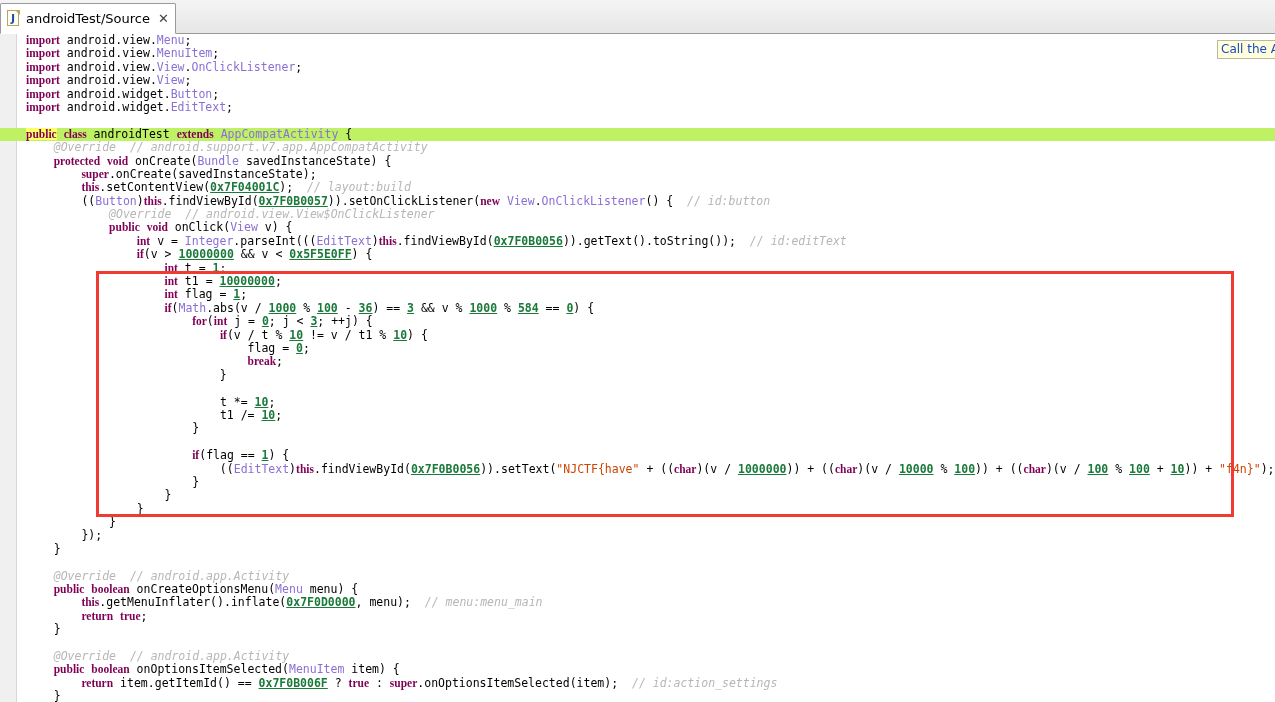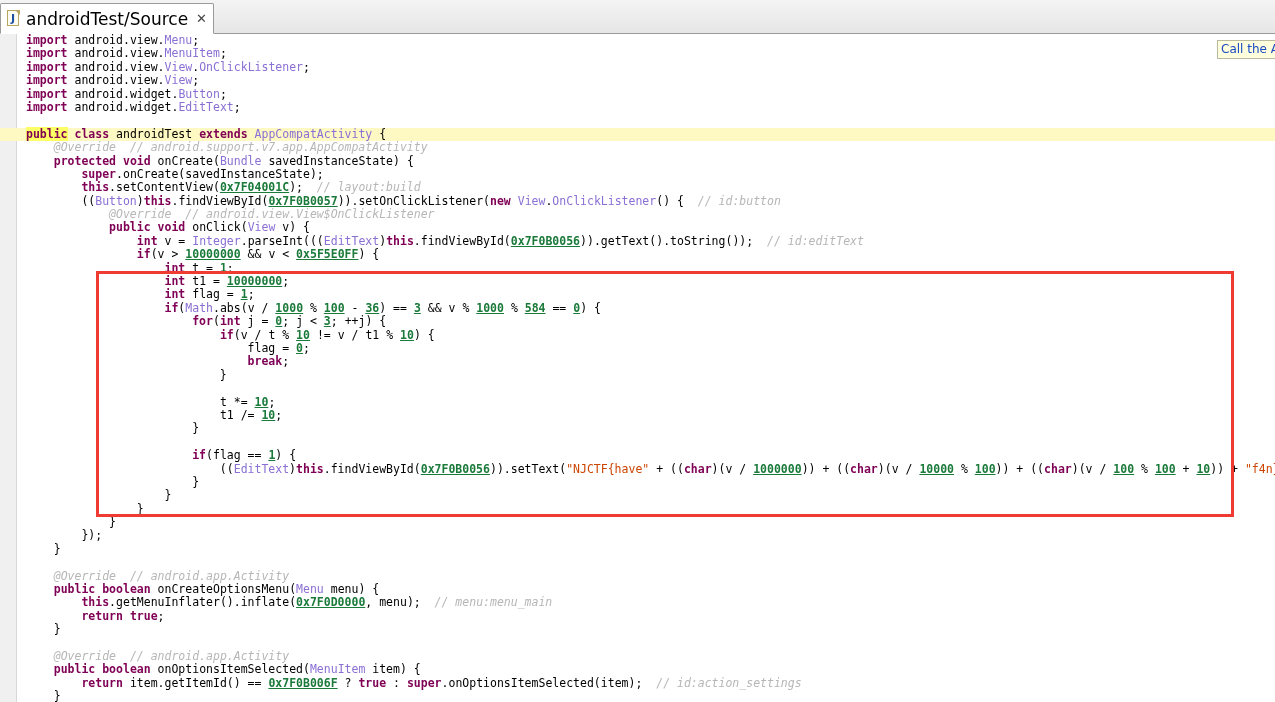--- a/index.html
+++ b/index.html
@@ -71,21 +71,21 @@
     left: 0; top: 0;
     width: 14px; height: 17px;
     line-height: 17px;
     text-align: center;
     font-family: "DejaVu Sans", "Liberation Sans", sans-serif;
     font-size: 11px;
     font-weight: bold;
     color: #1b4fa0;
   }
   .tab-label {
-    font-size: 17px;
+    font-size: 13px;
     color: #000000;
     white-space: nowrap;
   }
   .tab-close {
     margin-left: 8px;
     font-size: 13px;
     color: #444444;
     line-height: 1;
     cursor: pointer;
   }
@@ -119,29 +119,29 @@
     line-height: 13.4px;
     white-space: pre;
     color: #000000;
   }
   .ln {
     height: 13.4px;
     padding-left: 8px;
     white-space: pre;
   }
   .ln.cur {
-    background: #fef9c3;
+    background: #bef264;
     margin-left: -18px;
     padding-left: 26px;
     width: 1275px;
     box-sizing: border-box;
   }
 
   
-  .kw   { color: #7f0055; font-weight: bold; }
+  .kw   { color: #7f0055; font-weight: bold; font-family: Liberation Serif, serif; }
   .typ  { color: #8a6fd4; }
   .num  { color: #1a7a3a; font-weight: bold; text-decoration: underline; }
   .str  { color: #cc4400; }
   .cmt  { color: #b6b6b6; font-style: italic; }
   .pln  { color: #000000; }
   .hl   { background: #ffff66; }
 
   
   .redbox {
     position: absolute;

